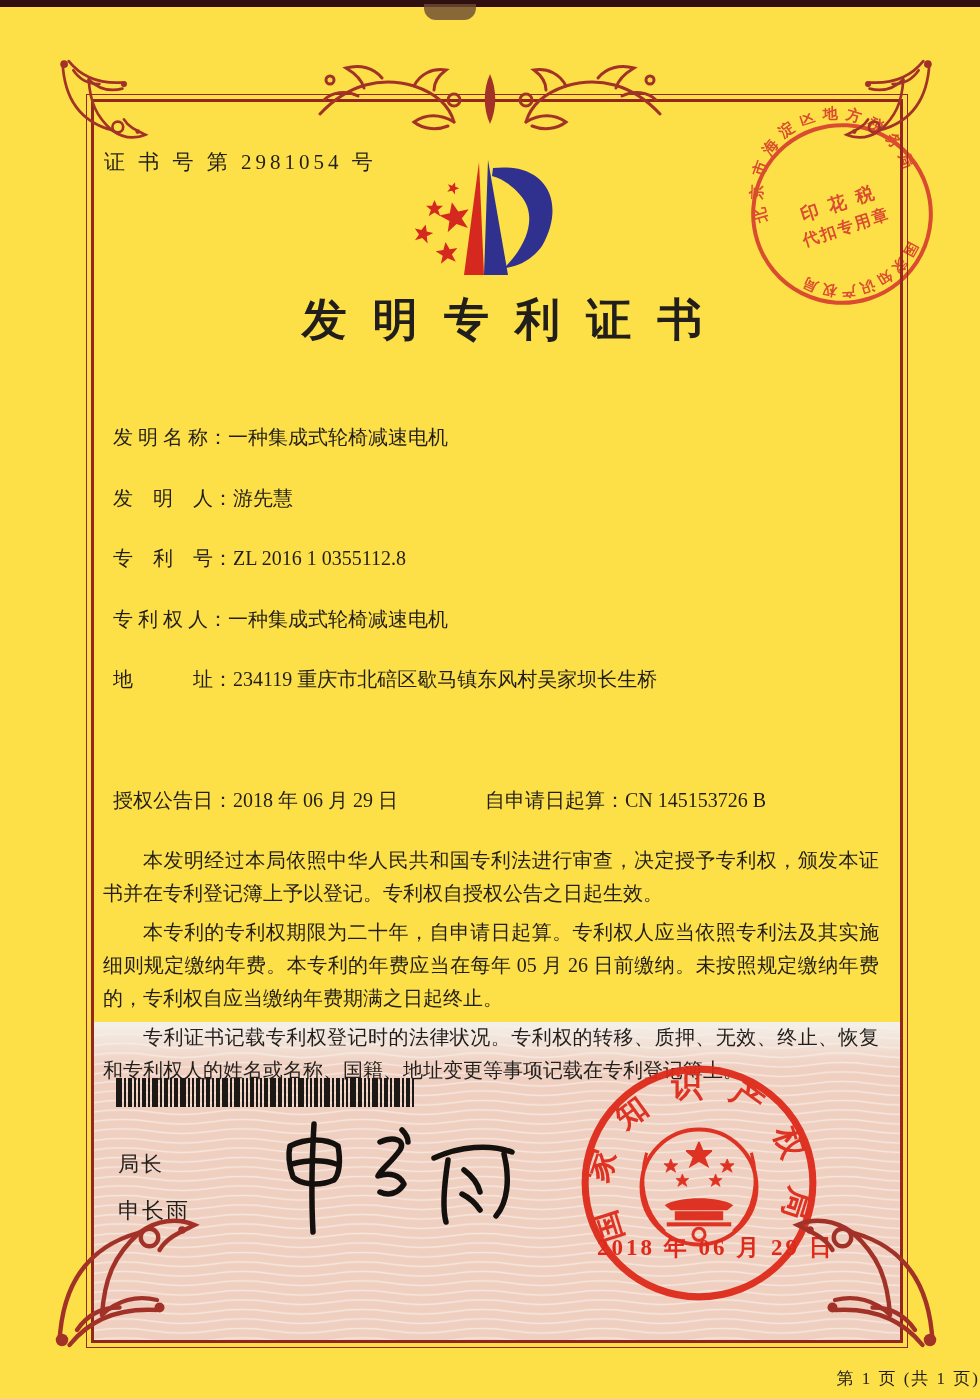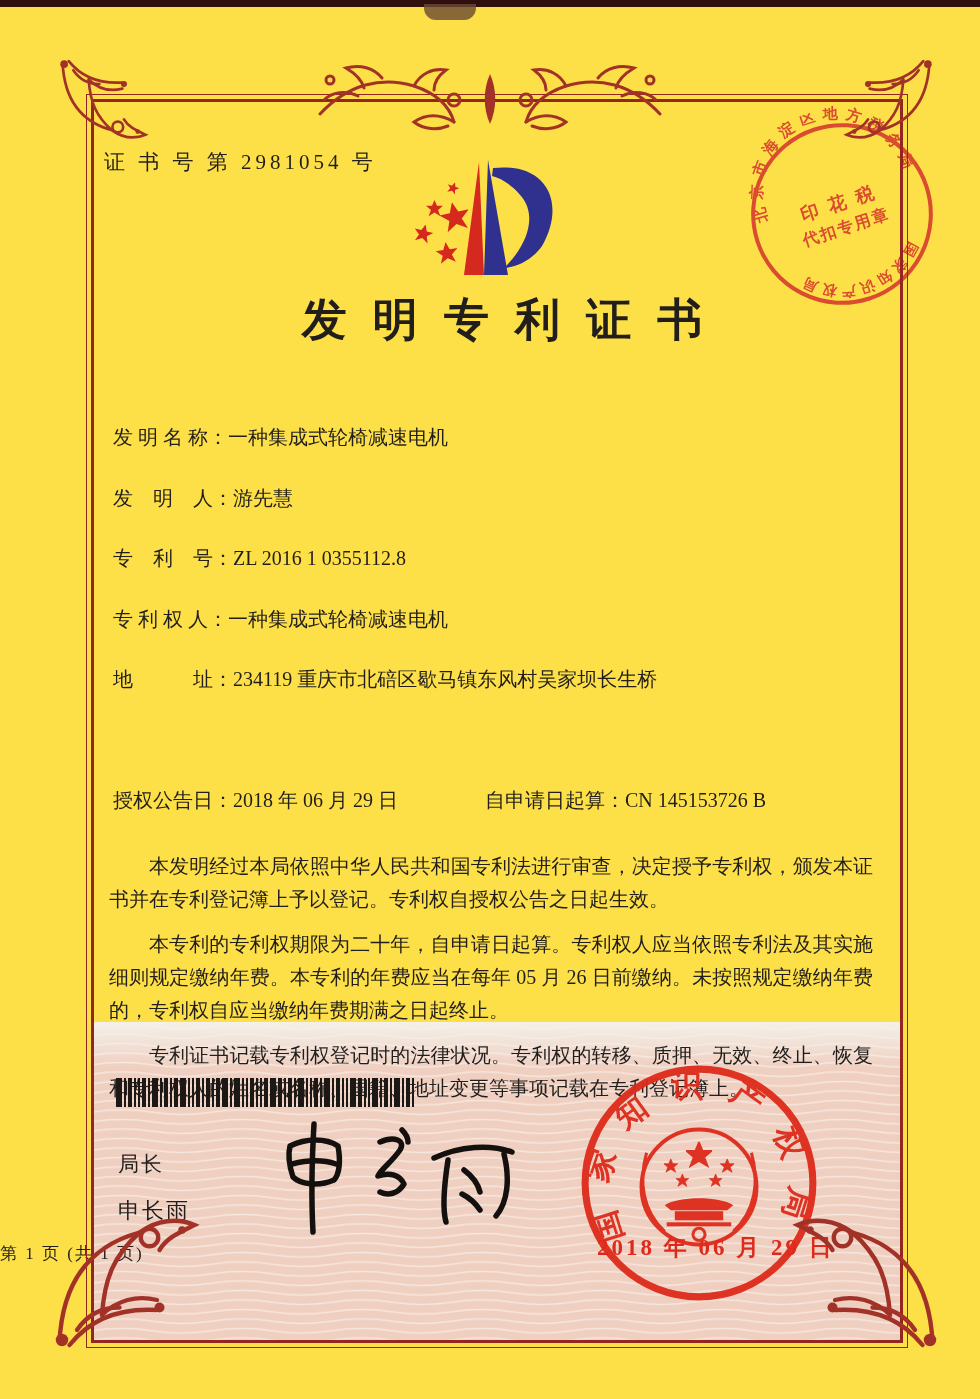--- a/index.html
+++ b/index.html
@@ -27,30 +27,30 @@
   .title{position:absolute;left:0;top:290px;width:100%;text-align:center;font-size:45px;font-weight:bold;
          letter-spacing:.58em;text-indent:.58em;z-index:2;padding-left:12px;}
   
   .fields{position:absolute;left:113px;top:424px;width:780px;font-size:20px;z-index:2;}
   .frow{height:60.5px;white-space:nowrap;}
   .frow .lbl{display:inline-block;}
   .grant{position:absolute;left:113px;top:787px;width:780px;font-size:20px;z-index:2;white-space:nowrap;}
   .grant .gpart1{display:inline-block;width:367px;}
   
   .paras{position:absolute;left:97px;top:838px;width:788px;font-size:20px;line-height:33px;text-align:justify;z-index:2;}
-  .paras p{margin:12px;text-indent:2em;}
+  .paras p{margin:6px;text-indent:2em;}
   
   .barcode{position:absolute;left:116px;top:1078px;height:29px;display:flex;align-items:stretch;z-index:2;}
   .barcode .b{background:#1b1815;}
   .sig-title{position:absolute;left:118px;top:1150px;font-size:21px;letter-spacing:2px;z-index:2;font-family:"Liberation Sans","DejaVu Sans",sans-serif;}
   .sig-name{position:absolute;left:118px;top:1196px;font-size:22px;letter-spacing:2px;z-index:2;font-family:"Liberation Sans","DejaVu Sans",sans-serif;}
   .sig-hand{position:absolute;left:252px;top:1118px;z-index:2;}
   .seal{position:absolute;left:568px;top:1052px;z-index:2;opacity:.95;}
   .seal-date{position:absolute;left:597px;top:1232px;font-size:23px;font-weight:bold;color:#de2a1b;letter-spacing:3px;z-index:3;}
-  .footer{position:absolute;left:0;top:1242px;width:100%;text-align:left;font-size:17px;letter-spacing:2px;z-index:2;}
+  .footer{position:absolute;left:0;top:1367px;width:100%;text-align:right;font-size:17px;letter-spacing:2px;z-index:2;}
 </style>
 </head>
 <body>
 
 <div class="page">
 
   <svg width="0" height="0" style="position:absolute">
     <defs>
       <symbol id="star5" viewBox="-10 -10 20 20">
         <polygon points="0,-10 2.9,-3.1 10,-3.1 4.2,1.9 6.9,9 0,4.8 -6.9,9 -4.2,1.9 -10,-3.1 -2.9,-3.1"></polygon>

